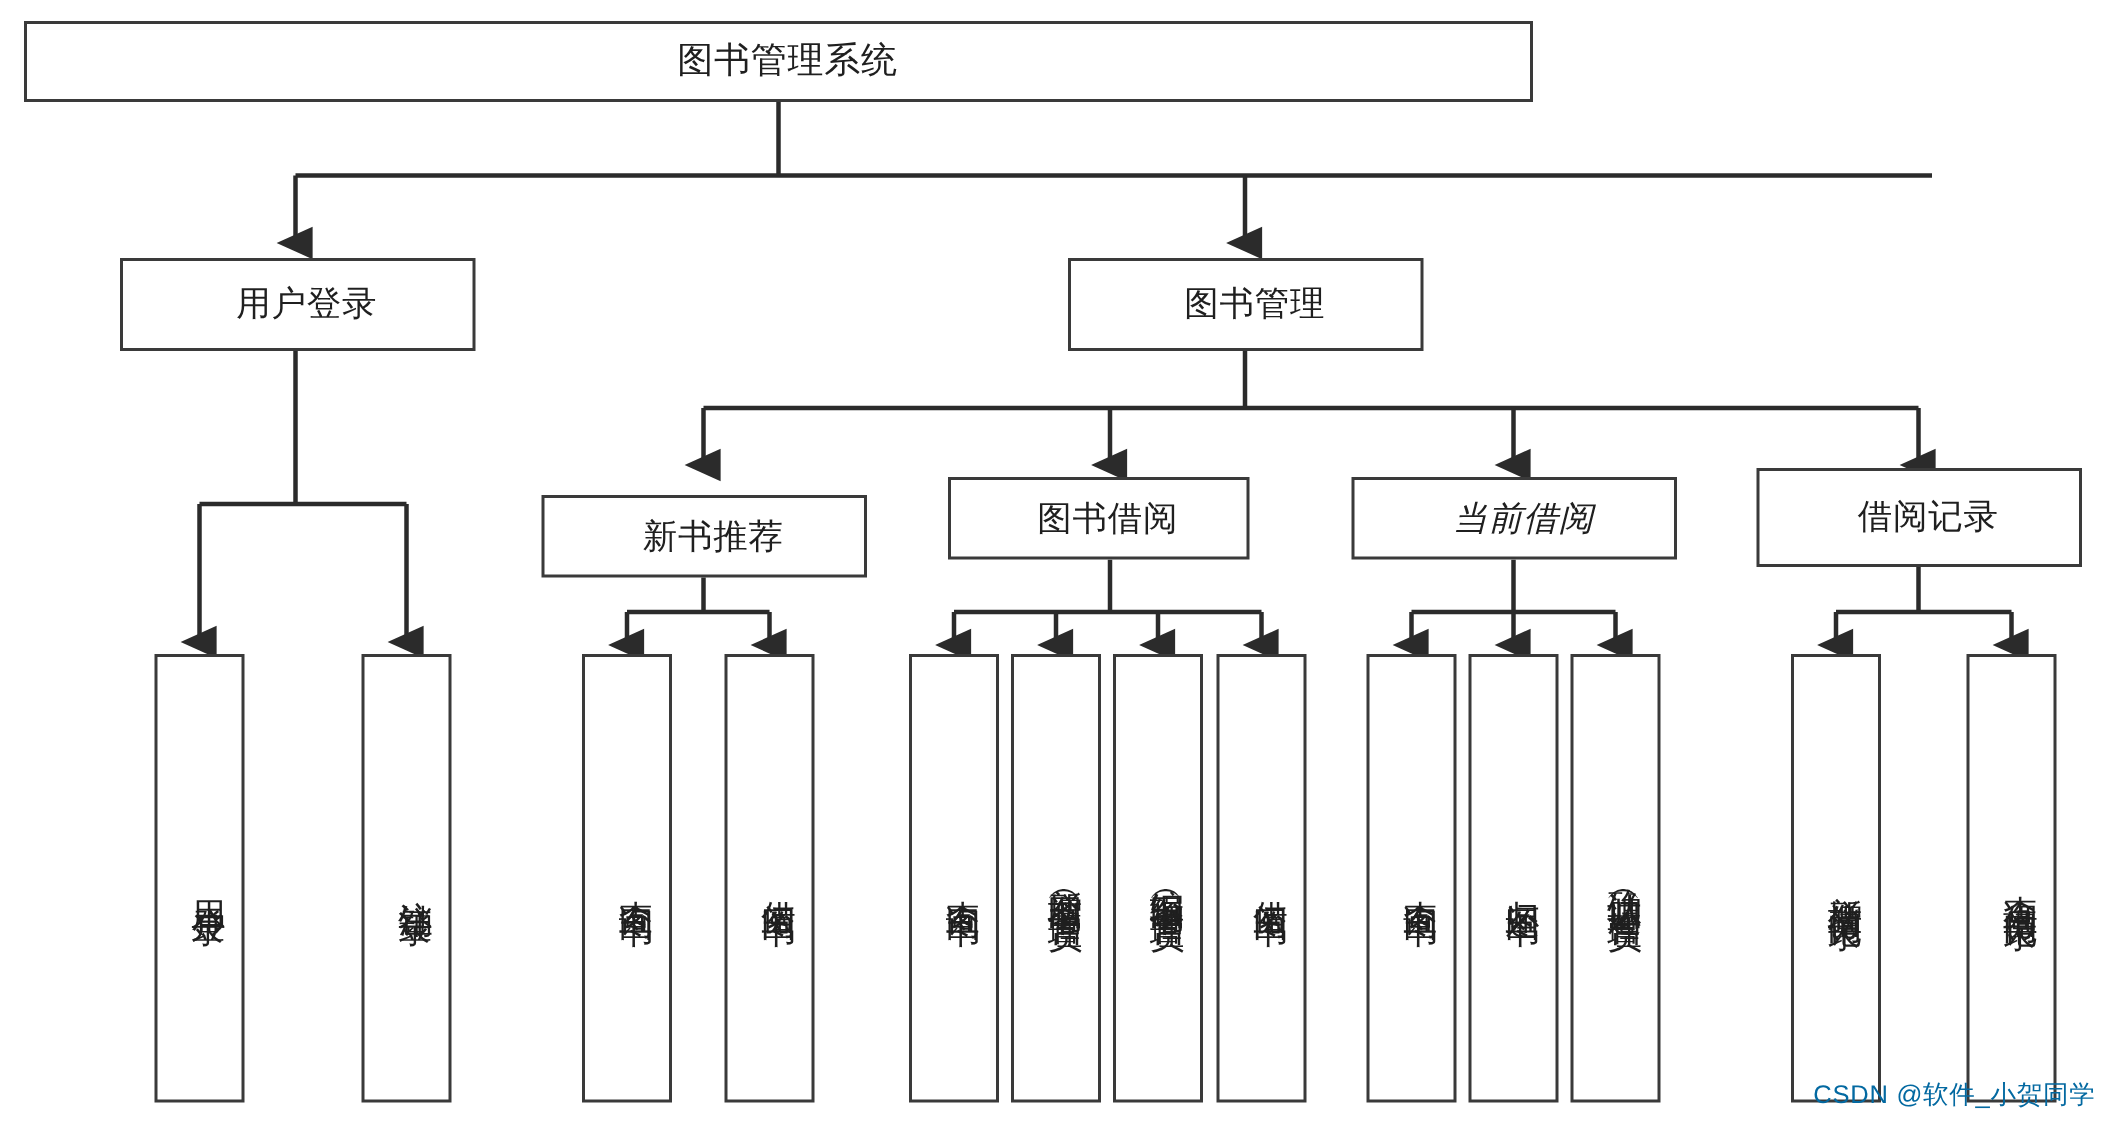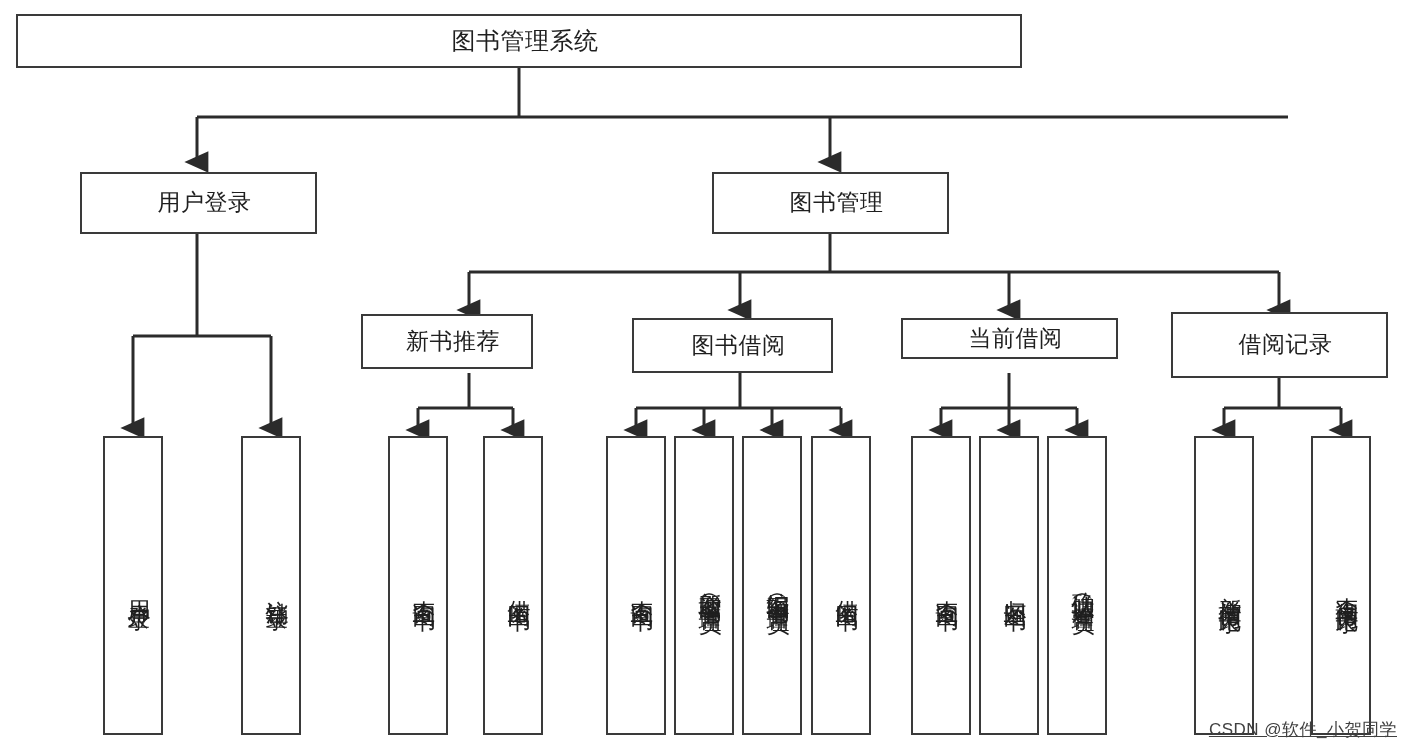--- a/index.html
+++ b/index.html
@@ -60,25 +60,24 @@
     text-align: center;
   }
   .node.root .label {
     font-size: 24px;
   }
   #watermark {
     position: absolute;
     right: 8px;
     bottom: 6px;
     font-size: 17px;
-    color: #404040;
+    color: #0369a1;
     letter-spacing: 0.5px;
     white-space: nowrap;
     pointer-events: none;
-    text-decoration: underline;
   }
 </style>
 </head>
 <body>
 
 <div id="canvas">
 
   <svg id="edges" viewBox="0 0 1405 747">
     <defs>
       <marker id="arrow" markerWidth="9" markerHeight="9" refX="4.2" refY="4.2" orient="auto" markerUnits="strokeWidth">
@@ -133,27 +132,27 @@
     <span class="label">图书管理系统</span>
   </div>
 
   <div class="node horiz" style="left:80px; top:172px; width:237px; height:62px;">
     <span class="label">用户登录</span>
   </div>
   <div class="node horiz" style="left:712px; top:172px; width:237px; height:62px;">
     <span class="label">图书管理</span>
   </div>
 
-  <div class="node horiz" style="left:361px; top:314px; width:172px; height:55px;">
+  <div class="node horiz" style="left:361px; top:330px; width:217px; height:55px;">
     <span class="label">新书推荐</span>
   </div>
   <div class="node horiz" style="left:632px; top:318px; width:201px; height:55px;">
     <span class="label">图书借阅</span>
   </div>
-  <div class="node horiz" style="left:901px; top:318px; width:217px; height:41px;">
+  <div class="node horiz" style="left:901px; top:318px; width:217px; height:55px;font-style:italic;">
     <span class="label">当前借阅</span>
   </div>
   <div class="node horiz" style="left:1171px; top:312px; width:217px; height:66px;">
     <span class="label">借阅记录</span>
   </div>
 
   <div class="node vert" style="left:103px; top:436px; width:60px; height:299px;">
     <span class="label">用户登录</span>
   </div>
   <div class="node vert" style="left:241px; top:436px; width:60px; height:299px;">

